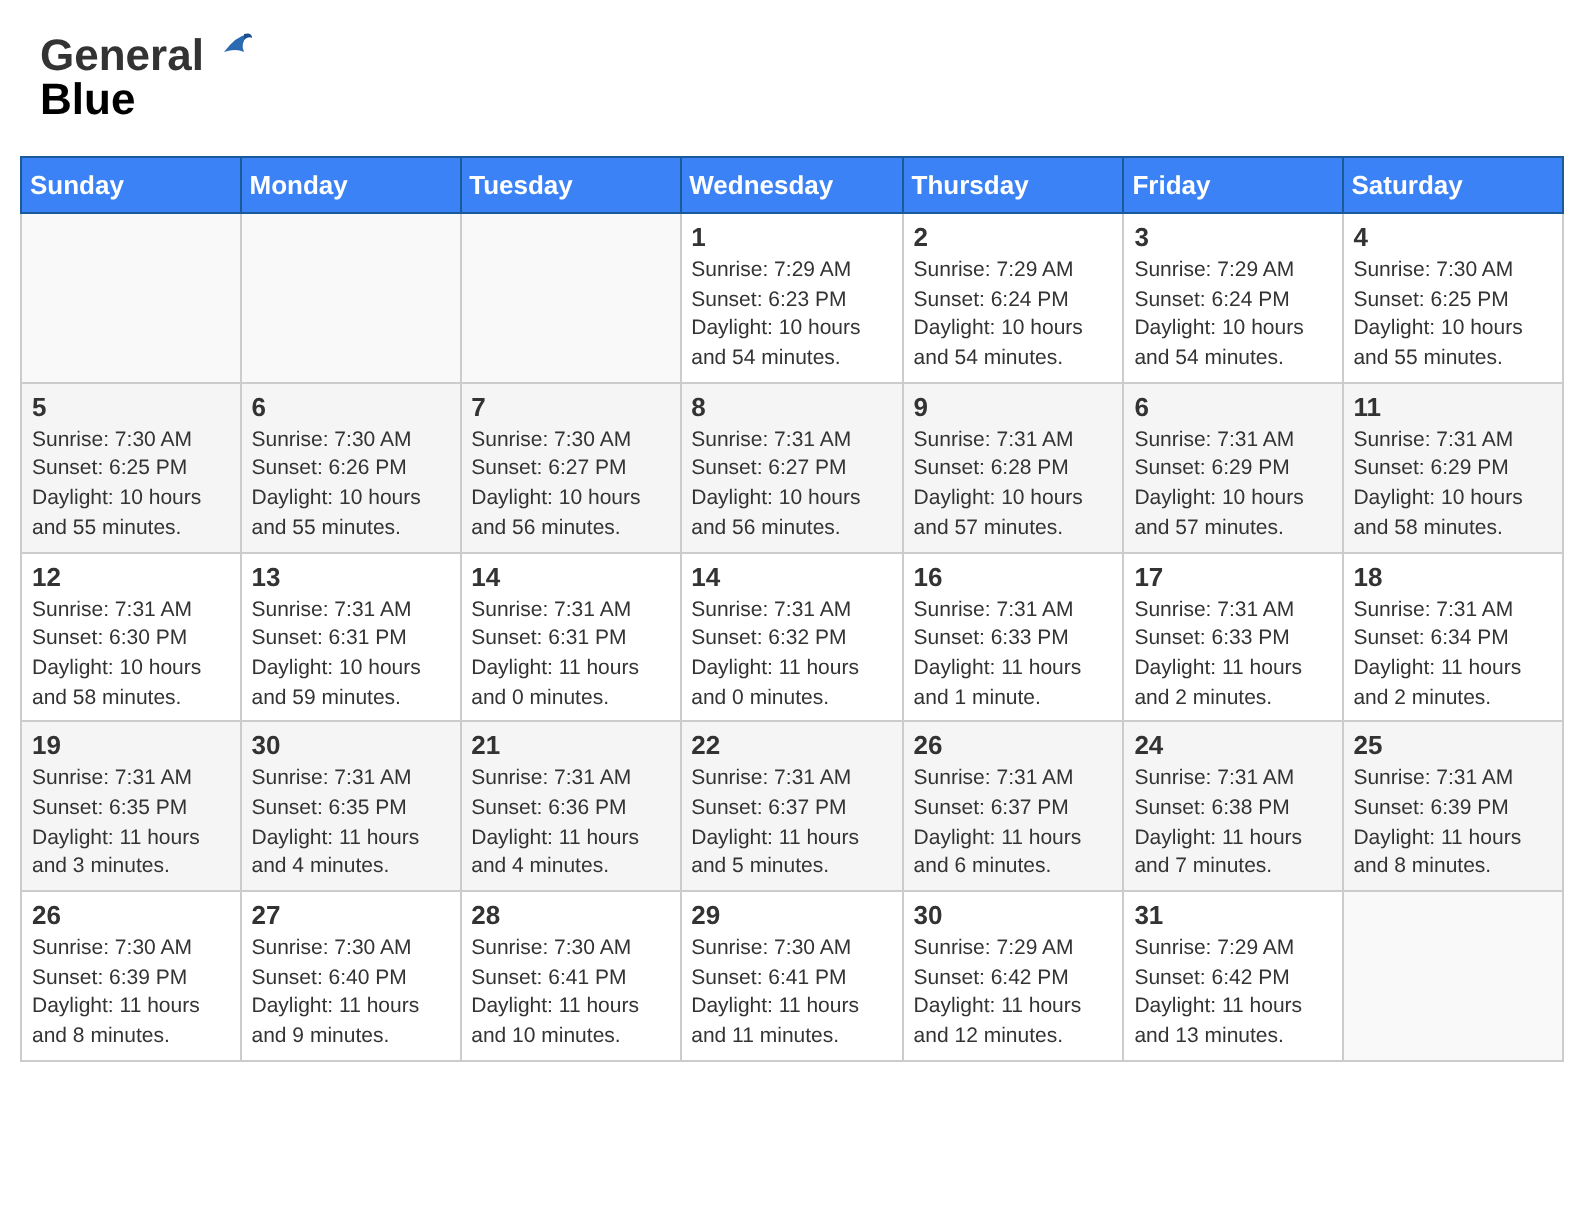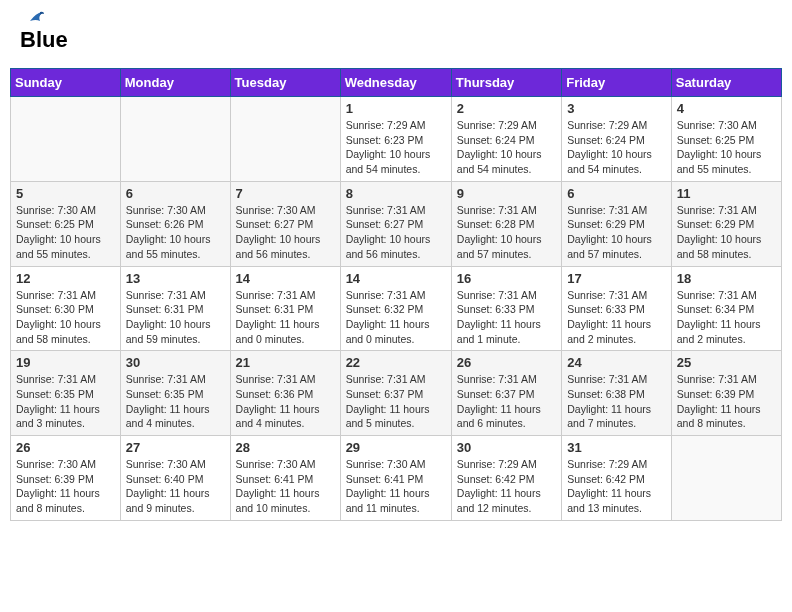--- a/index.html
+++ b/index.html
@@ -34,21 +34,21 @@
     .subtitle {
       font-size: 15px;
       color: #555;
     }
     .calendar {
       width: 100%;
       border-collapse: collapse;
       border: 1px solid #ccc;
     }
     .calendar th {
-      background-color: #6d28d9;
+      background-color: #3b82f6;
       color: #fff;
       font-size: 13px;
       font-weight: bold;
       padding: 6px 4px;
       text-align: left;
       border: 1px solid #1a5a9a;
     }
     .calendar td {
       vertical-align: top;
       border: 1px solid #ccc;
@@ -76,20 +76,21 @@
     .empty-cell {
       background: #f9f9f9 !important;
     }
   </style>
 </head>
 <body>
 
 <div class="header">
   <div class="logo">
     <div style="display:flex;align-items:center;">
+      <span style="font-size:22px;font-weight:bold;color:#333;">General</span>
       <svg width="22" height="20" viewBox="0 0 22 20" style="margin-left:2px;margin-top:-4px;">
         <path d="M8 10 Q14 2 20 1 Q16 6 18 10 Q14 8 8 10Z" fill="#2a6ab1"></path>
         <path d="M18 1 Q22 0 22 3 Q20 2 18 4Z" fill="#1a5090"></path>
       </svg>
     </div>
     <span style="font-size:22px;font-weight:bold;color:#000000;margin-top:-4px;">Blue</span>
   </div>
   <div class="title-block">
     <div class="month-title"></div>
     <div class="subtitle"></div>

